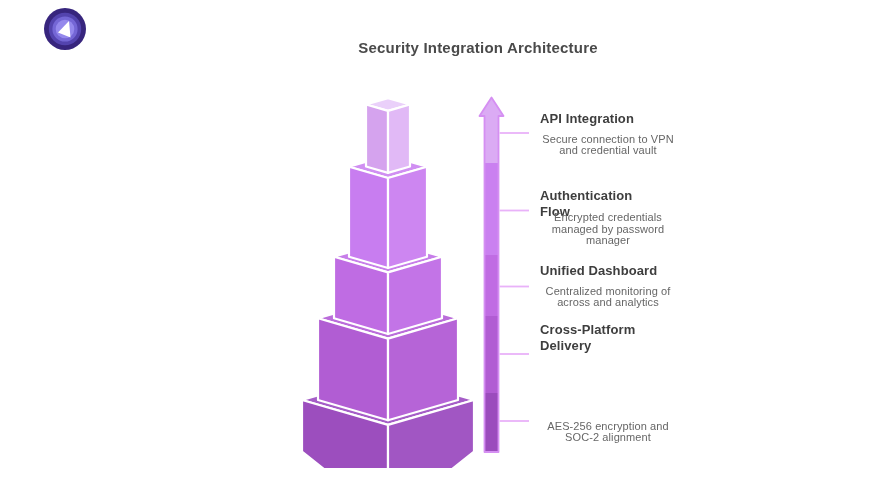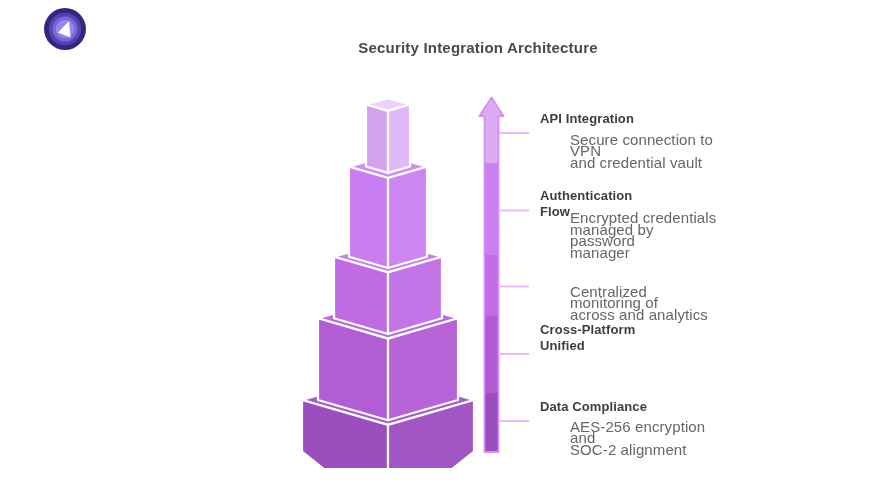--- a/index.html
+++ b/index.html
@@ -13,23 +13,24 @@
     font-size:15px;font-weight:700;color:#4a4a4a;letter-spacing:.2px;
   }
   .logo{position:absolute;left:12px;top:8px;width:42px;height:42px;}
   .fig-svg{position:absolute;left:0;top:0;}
   .level-entry{position:absolute;left:508px;width:132px;}
   .level-heading{
     font-size:13px;font-weight:700;color:#3e3e3e;line-height:15.5px;
     white-space:pre-line;letter-spacing:.1px;
   }
   .level-desc{
-    position:absolute;left:538px;width:150px;
-    font-size:15px;color:#666666;line-height:11.6px;white-space:pre-line;
+    position:absolute;left:501px;width:150px;
+    font-size:11px;color:#666666;line-height:11.6px;white-space:pre-line;
     letter-spacing:.1px;
+    text-align:center;
   }
   polygon.face{stroke:#ffffff;stroke-width:2.2;stroke-linejoin:round;}
 </style>
 </head>
 <body>
 
 <div class="stage">
 
   <svg class="logo" viewBox="0 0 42 42">
     <circle cx="21" cy="21" r="21" fill="#37257d"></circle>
@@ -99,27 +100,27 @@
 and credential vault</div>
 
   <div class="level-entry" style="top:188px">
     <div class="level-heading">Authentication
 Flow</div>
   </div>
   <div class="level-desc" style="top:212px">Encrypted credentials
 managed by password
 manager</div>
 
+  <div class="level-entry" style="top:263px">
+    <div class="level-heading" style="width:150px">Unified Dashboard</div>
+  </div>
   <div class="level-desc" style="top:285.5px">Centralized monitoring of
 across and analytics</div>
 
   <div class="level-entry" style="top:322px">
     <div class="level-heading">Cross-Platform
-Unified</div>
+Delivery</div>
   </div>
 
-  <div class="level-entry" style="top:399px">
-    <div class="level-heading" style="width:150px">Data Compliance</div>
-  </div>
   <div class="level-desc" style="top:420.5px">AES-256 encryption and
 SOC-2 alignment</div>
 
 </div>
 
 </body></html>

